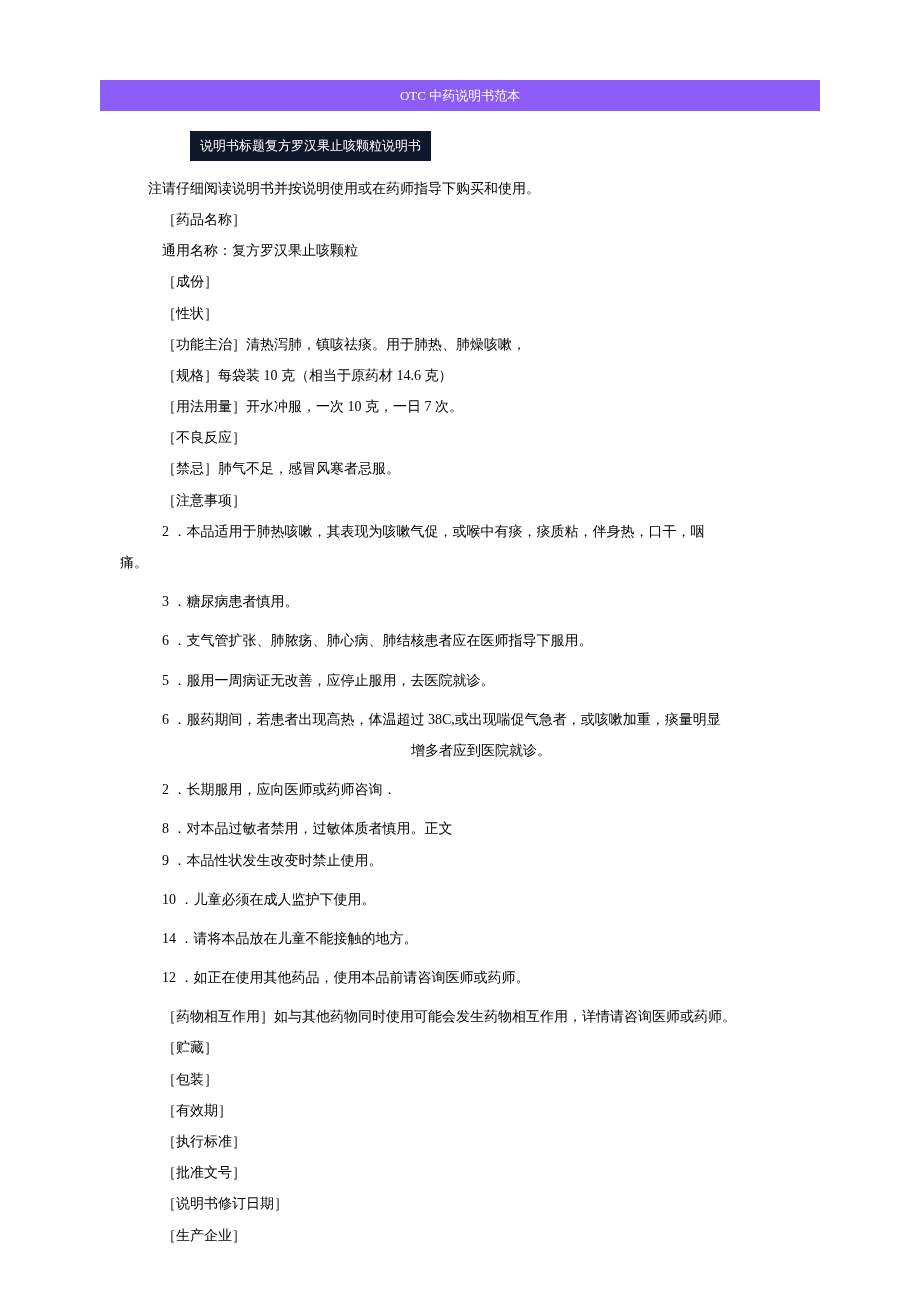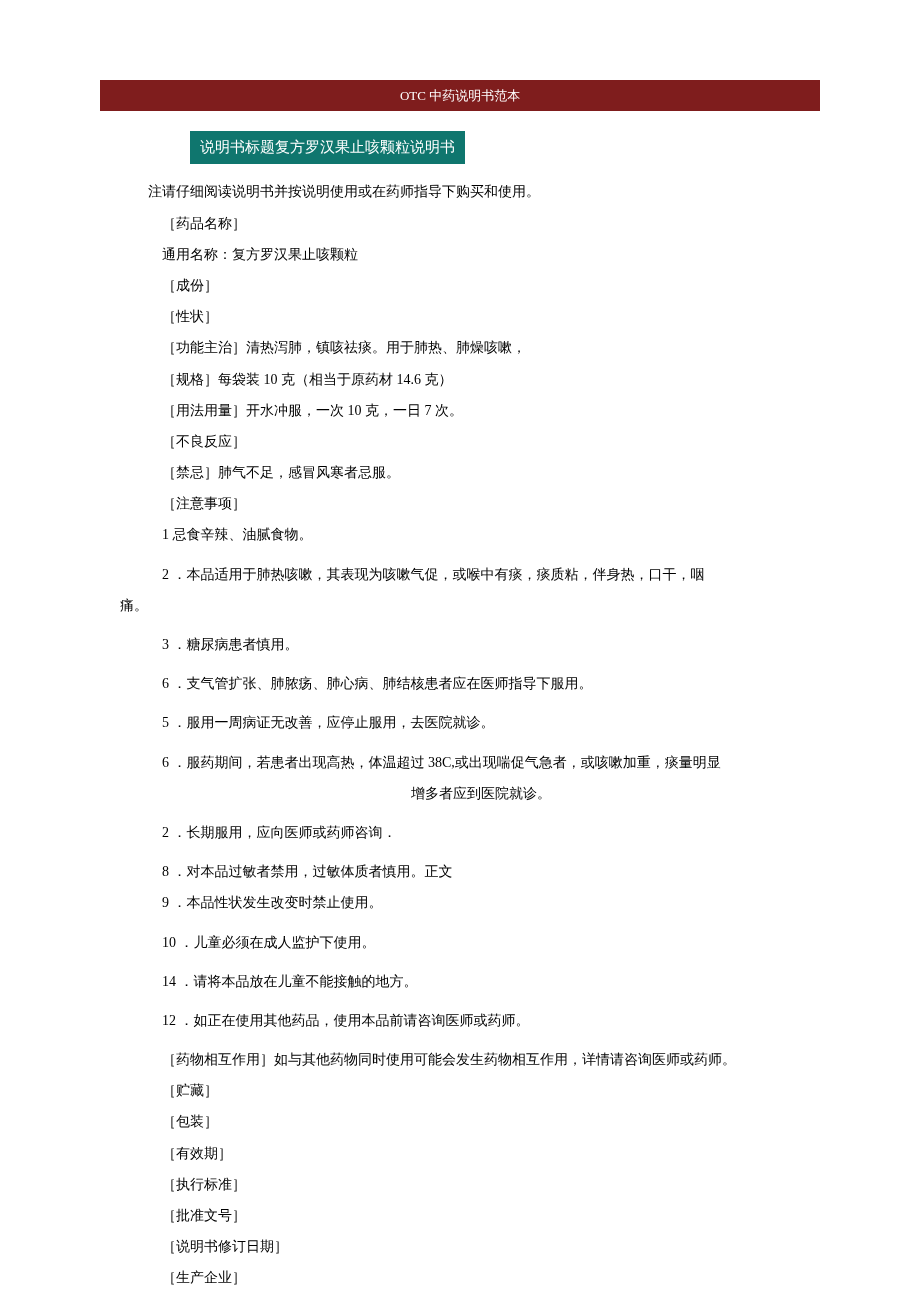--- a/index.html
+++ b/index.html
@@ -10,33 +10,33 @@
     body {
       font-family: "SimSun", "宋体", serif;
       font-size: 14px;
       line-height: 1.8;
       color: #000;
       background: #fff;
       width: 920px;
       padding: 80px 100px 60px 100px;
     }
     .header-bar {
-      background: #7f1d1d;
+      background: #8b5cf6;
       color: #fff;
       text-align: center;
       padding: 4px 0;
       font-size: 13px;
       margin-bottom: 20px;
     }
     .subtitle-bar {
-      background: #0f766e;
+      background: #0f172a;
       color: #fff;
       display: inline-block;
       padding: 3px 10px;
-      font-size: 15px;
+      font-size: 13px;
       margin-left: 90px;
       margin-bottom: 15px;
     }
     .content {
       padding: 0 20px;
     }
     .intro-line {
       text-indent: 2em;
       margin-bottom: 6px;
     }
@@ -80,21 +80,20 @@
   <div class="field-line">通用名称：复方罗汉果止咳颗粒</div>
   <div class="field-line">［成份］</div>
   <div class="field-line">［性状］</div>
   <div class="field-line">［功能主治］清热泻肺，镇咳祛痰。用于肺热、肺燥咳嗽，</div>
   <div class="field-line">［规格］每袋装 10 克（相当于原药材 14.6 克）</div>
   <div class="field-line">［用法用量］开水冲服，一次 10 克，一日 7 次。</div>
   <div class="field-line">［不良反应］</div>
   <div class="field-line">［禁忌］肺气不足，感冒风寒者忌服。</div>
   <div class="field-line">［注意事项］</div>
 
-  <div class="numbered-line-gap">1 忌食辛辣、油腻食物。</div>
   <div class="numbered-line">2 ．本品适用于肺热咳嗽，其表现为咳嗽气促，或喉中有痰，痰质粘，伴身热，口干，咽</div>
   <div class="continuation">痛。</div>
   <div class="numbered-line-gap">3 ．糖尿病患者慎用。</div>
   <div class="numbered-line-gap">6 ．支气管扩张、肺脓疡、肺心病、肺结核患者应在医师指导下服用。</div>
   <div class="numbered-line-gap">5 ．服用一周病证无改善，应停止服用，去医院就诊。</div>
   <div class="numbered-line">6 ．服药期间，若患者出现高热，体温超过 38C,或出现喘促气急者，或咳嗽加重，痰量明显</div>
   <div class="wrap-line" style="text-indent:3em;text-align:center;">增多者应到医院就诊。</div>
   <div class="numbered-line-gap">2 ．长期服用，应向医师或药师咨询．</div>
   <div class="numbered-line">8 ．对本品过敏者禁用，过敏体质者慎用。正文</div>
   <div class="numbered-line-gap">9 ．本品性状发生改变时禁止使用。</div>

